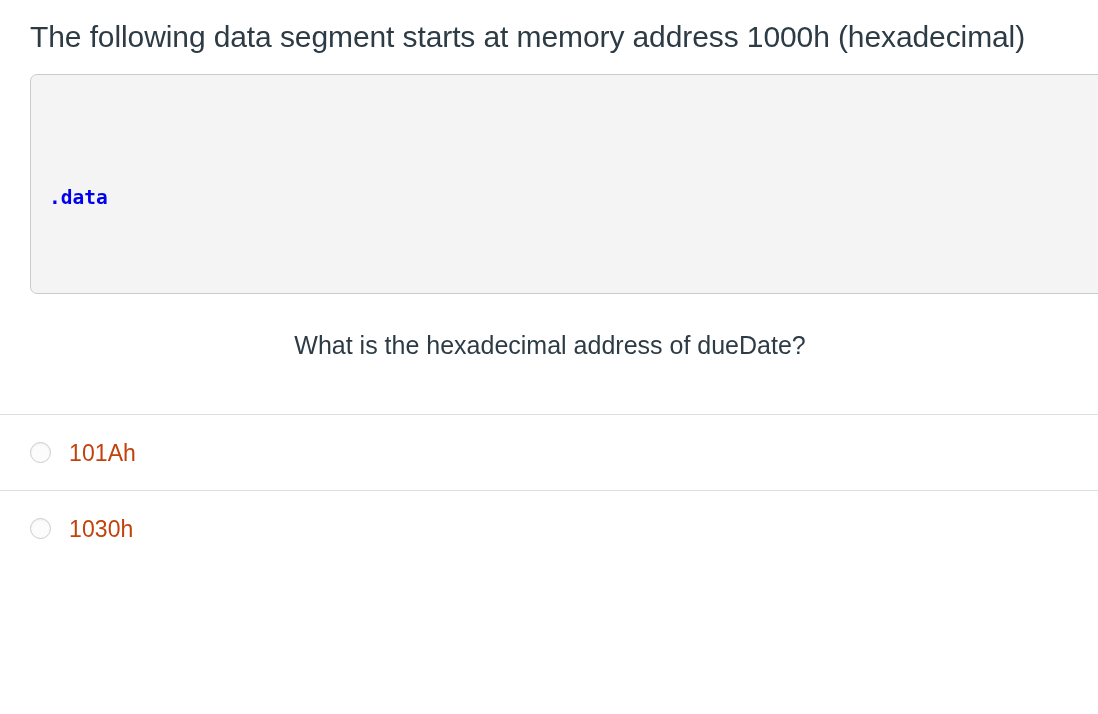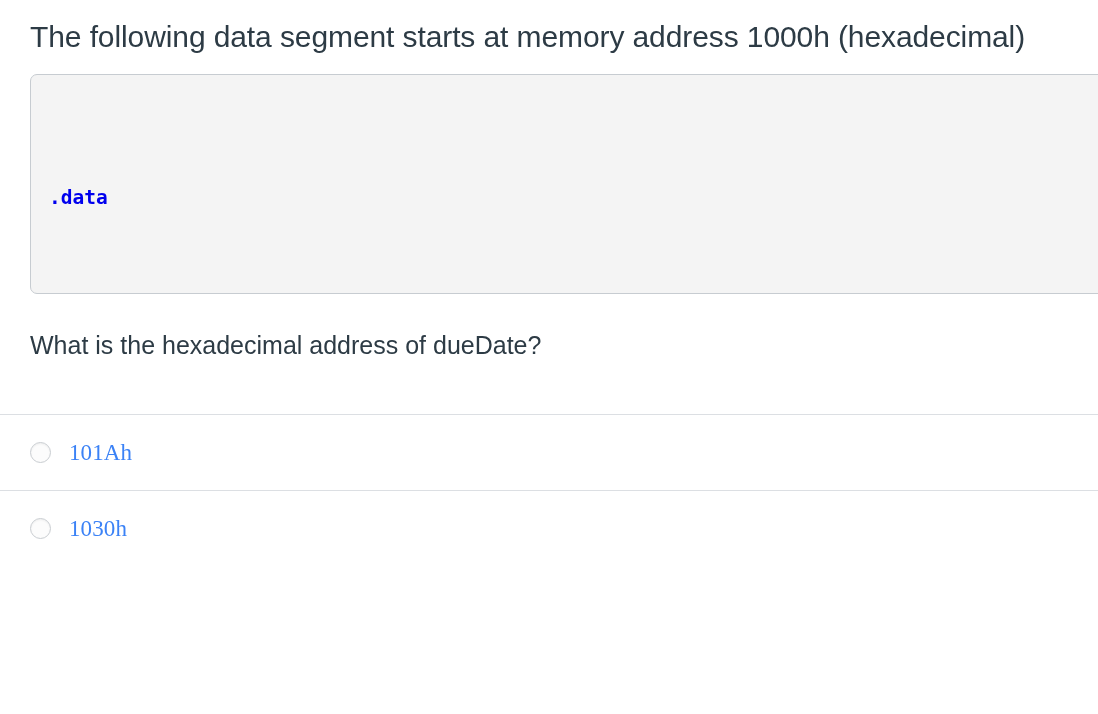--- a/index.html
+++ b/index.html
@@ -65,20 +65,21 @@
   
   .sub-question {
     position: absolute;
     left: 30px;
     top: 327px;
     width: 1040px;
     font-size: 25px;
     line-height: 36px;
     color: #2d3b45;
     white-space: nowrap;
+    text-align: center;
   }
 
   
   .answers {
     position: absolute;
     left: 0;
     top: 414px;
     width: 1098px;
   }
   .answer-row {
@@ -98,23 +99,22 @@
     height: 19px;
     border-radius: 50%;
     border: 1px solid #c9cdd1;
     background: #fcfcfc;
     box-shadow: inset 0 1px 2px rgba(0,0,0,0.06);
     margin-right: 18px;
   }
   .answer-label {
     font-size: 23px;
     line-height: 28px;
-    color: #3b82f6;
+    color: #c2410c;
     letter-spacing: 0.1px;
-    font-family: Liberation Serif, serif;
   }
 </style>
 </head>
 <body>
 
 <div class="page">
 
   <div class="question-stem">The following data segment starts at memory address 1000h (hexadecimal)</div>
 
   <div class="code-block">

